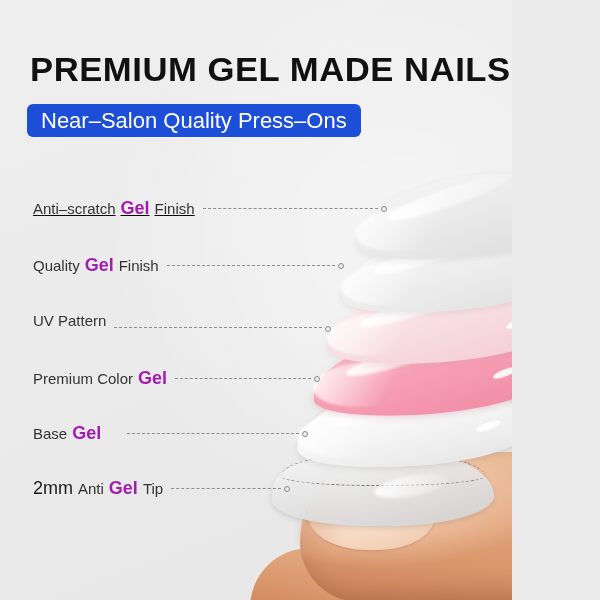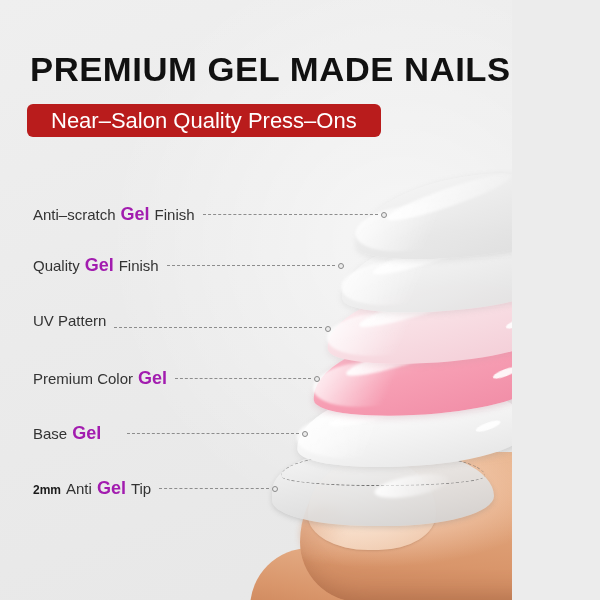--- a/index.html
+++ b/index.html
@@ -22,33 +22,33 @@
   
   .title{
     position:absolute;left:30px;top:50px;
     font-size:34px;font-weight:bold;color:#111;
     letter-spacing:.5px;white-space:nowrap;
     transform:scaleX(1.02);transform-origin:left center;
   }
   .badge{
     position:absolute;left:27px;top:104px;
     height:33px;line-height:33px;
-    padding:0 24px;
-    background:#b91c1c;border-radius:6px;
+    padding:0 14px;
+    background:#1d4ed8;border-radius:6px;
     color:#fff;font-size:22px;white-space:nowrap;
     box-sizing:border-box;
   }
 
   
   .row{position:absolute;left:33px;display:flex;align-items:center;white-space:nowrap;}
   .row .txt{font-size:15px;color:#333;display:flex;align-items:baseline;}
   .row .txt span{margin-right:5px;}
   .row .txt span:last-child{margin-right:0;}
   .gel{color:#a21caf;font-weight:bold;font-size:18px;}
-  .strong{color:#1a1a1a;font-weight:bold;font-size:12px;}
+  .strong{color:#1a1a1a;font-weight:normal;font-size:18px;}
   .lead{position:relative;height:1px;margin-left:8px;
         border-top:1px dashed #8d8d8d;}
   .dot{
     position:absolute;right:-9px;top:50%;
     width:6px;height:6px;margin-top:-3px;
     border:1px solid #8a8a8a;border-radius:50%;
     background:#ececec;box-sizing:border-box;
   }
 
   
@@ -199,21 +199,21 @@
       <div class="tipedge"></div>
       <div class="gloss"></div>
       <div class="gloss-sm"></div>
     </div>
   </div>
 
   <div class="title">PREMIUM GEL MADE NAILS</div>
   <div class="badge">Near–Salon Quality Press–Ons</div>
 
   <div id="rows">
-      <div class="row" style="top: 204px;">
+      <div class="row" style="top: 198px; text-decoration: underline;">
         <div class="txt">
           <span>Anti–scratch</span>
           <span class="gel">Gel</span>
           <span>Finish</span>
         </div>
         <div class="lead" style="width: 175px;">
           <div class="dot"></div>
         </div>
       </div>
       <div class="row" style="top: 255px;">

